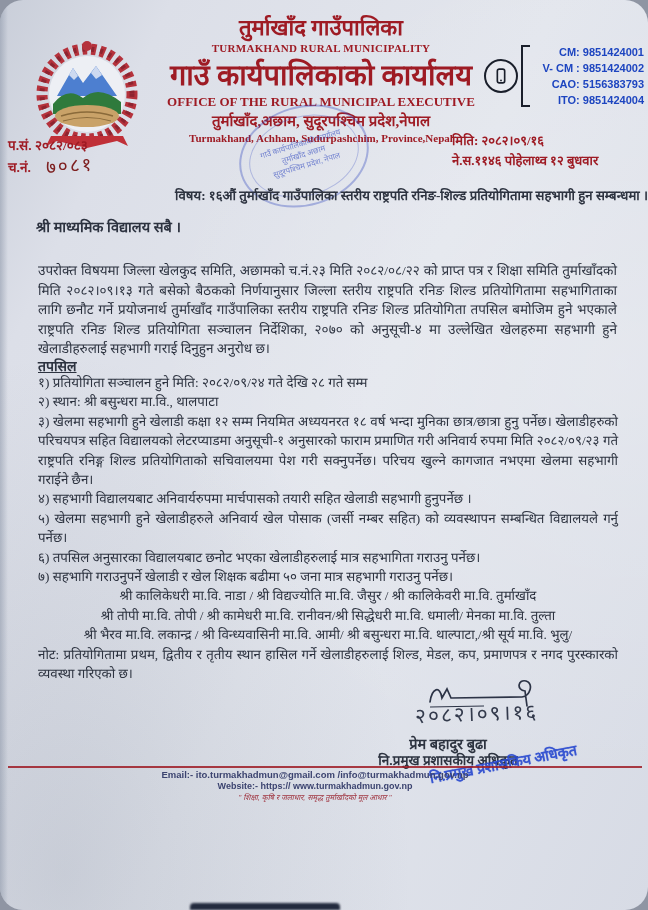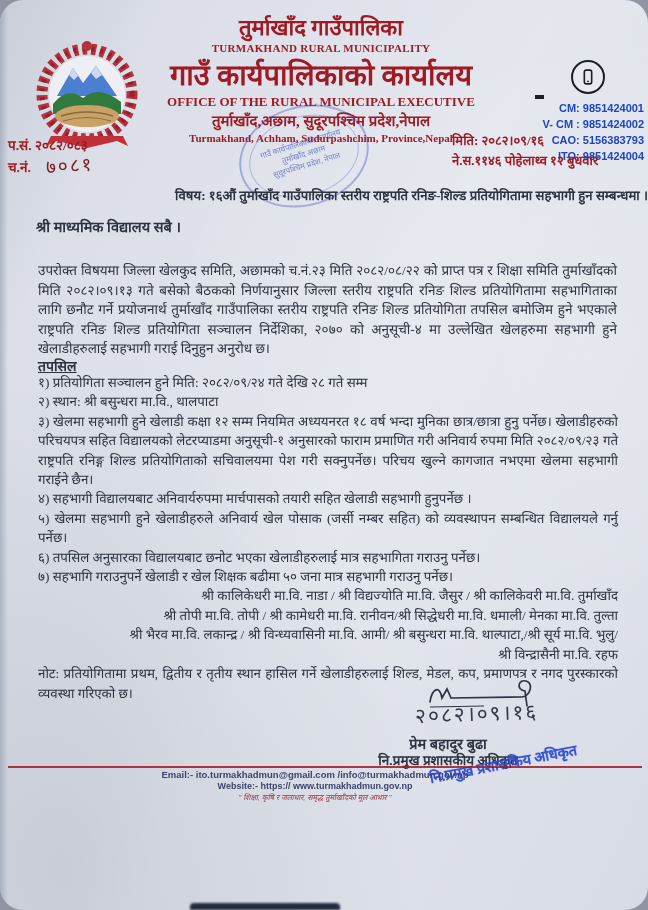--- a/index.html
+++ b/index.html
@@ -17,21 +17,21 @@
   
   .emblem{position:absolute;left:33px;top:36px;width:108px;height:124px;}
   .hdr{position:absolute;left:138px;top:14px;width:366px;text-align:center;color:#9e1b24;}
   .h-muni-np{font-size:22px;font-weight:bold;line-height:28px;}
   .h-muni-en{font-size:11px;font-weight:bold;line-height:13px;letter-spacing:.3px;}
   .h-office-np{font-size:29px;font-weight:bold;line-height:36px;margin-top:2px;}
   .h-office-en{font-size:13px;font-weight:bold;line-height:15px;margin-top:1px;}
   .h-addr-np{font-size:15px;font-weight:bold;line-height:19px;margin-top:3px;}
   .h-addr-en{font-size:11px;font-weight:bold;line-height:13px;margin-top:1px;}
 
-  .phonebox{position:absolute;right:4px;top:60px;display:flex;align-items:center;flex-direction:column;}
+  .phonebox{position:absolute;right:4px;top:44px;display:flex;align-items:center;}
   .phone-icon{width:30px;height:30px;border:2.5px solid #1a1f2b;border-radius:50%;
     display:flex;align-items:center;justify-content:center;background:rgba(255,255,255,.15);}
   .pbracket{align-self:stretch;width:7px;margin:1px 2px 1px 3px;
     border-left:2px solid #1a1f2b;border-top:2px solid #1a1f2b;border-bottom:2px solid #1a1f2b;}
   .plist{font-family:"Liberation Sans","DejaVu Sans",sans-serif;font-size:11px;font-weight:bold;
     color:#1d45c0;line-height:16px;text-align:right;min-width:112px;}
 
   .refs{position:absolute;left:8px;top:136px;color:#9e1b24;font-size:13.5px;font-weight:bold;line-height:20px;}
   .cha-no{display:inline-block;font-size:19px;color:#7e2020;font-weight:normal;
     transform:rotate(-4deg);margin-left:12px;letter-spacing:2px;}
@@ -46,21 +46,21 @@
   
   .subject{position:absolute;left:0;top:186px;width:648px;text-align:right;
     font-size:13.2px;font-weight:bold;}
   .addr1{position:absolute;left:36px;top:216px;font-size:14.5px;font-weight:bold;}
   .addr2{position:absolute;left:41px;top:239px;font-size:14.5px;font-weight:bold;}
   .bodypar{position:absolute;left:38px;top:261px;width:579px;font-size:13.5px;
     line-height:19.5px;text-align:justify;}
   .tapasil{position:absolute;left:38px;top:356px;font-size:14px;font-weight:bold;text-decoration:underline;}
   .items{position:absolute;left:38px;top:373px;width:580px;font-size:13.3px;line-height:19.4px;text-align:justify;}
   .items .item{margin:0;}
-  .items .school{margin:0;text-align:right;}
+  .items .school{margin:0;text-align:center;}
   .items .note{margin:0;}
 
   
   .sig-svg{position:absolute;left:424px;top:676px;}
   .hand-date{position:absolute;left:415px;top:699px;font-size:21px;color:#333a4c;
     letter-spacing:2px;transform:rotate(-2deg);}
   .sig-name{position:absolute;left:348px;top:733px;width:200px;text-align:center;
     font-size:14.5px;font-weight:bold;}
   .sig-title{position:absolute;left:335px;top:751px;width:226px;text-align:center;
     font-size:13.5px;font-weight:bold;}
@@ -160,21 +160,20 @@
     <div class="item">१) प्रतियोगिता सञ्चालन हुने मिति: २०८२/०९/२४ गते देखि २८ गते सम्म</div>
     <div class="item">२) स्थान: श्री बसुन्धरा मा.वि., थालपाटा</div>
     <div class="item">३) खेलमा सहभागी हुने खेलाडी कक्षा १२ सम्म नियमित अध्ययनरत १८ वर्ष भन्दा मुनिका छात्र/छात्रा हुनु पर्नेछ। खेलाडीहरुको परिचयपत्र सहित विद्यालयको लेटरप्याडमा अनुसूची-१ अनुसारको फाराम प्रमाणित गरी अनिवार्य रुपमा मिति २०८२/०९/२३ गते राष्ट्रपति रनिङ्ग शिल्ड प्रतियोगिताको सचिवालयमा पेश गरी सक्नुपर्नेछ। परिचय खुल्ने कागजात नभएमा खेलमा सहभागी गराईने छैन।</div>
     <div class="item">४) सहभागी विद्यालयबाट अनिवार्यरुपमा मार्चपासको तयारी सहित खेलाडी सहभागी हुनुपर्नेछ ।</div>
     <div class="item">५) खेलमा सहभागी हुने खेलाडीहरुले अनिवार्य खेल पोसाक (जर्सी  नम्बर सहित) को व्यवस्थापन सम्बन्धित विद्यालयले गर्नु पर्नेछ।</div>
     <div class="item">६) तपसिल अनुसारका विद्यालयबाट छनोट भएका खेलाडीहरुलाई मात्र सहभागिता गराउनु पर्नेछ।</div>
     <div class="item">७) सहभागि गराउनुपर्ने खेलाडी र खेल शिक्षक बढीमा ५० जना मात्र सहभागी गराउनु पर्नेछ।</div>
     <div class="school">श्री कालिकेधरी मा.वि. नाडा / श्री विद्यज्योति मा.वि. जैसुर / श्री कालिकेवरी मा.वि. तुर्माखाँद</div>
     <div class="school">श्री तोपी मा.वि. तोपी / श्री कामेधरी मा.वि. रानीवन/श्री सिद्धेधरी मा.वि. धमाली/ मेनका मा.वि. तुल्ता</div>
     <div class="school">श्री भैरव मा.वि. लकान्द्र / श्री विन्ध्यवासिनी मा.वि. आमी/ श्री बसुन्धरा मा.वि. थाल्पाटा,/श्री सूर्य मा.वि. भुलु/</div>
-    <div class="school">श्री विन्द्रासैनी मा.वि. रहफ</div>
     <div class="note">नोट: प्रतियोगितामा प्रथम, द्वितीय र तृतीय स्थान हासिल गर्ने खेलाडीहरुलाई शिल्ड, मेडल, कप, प्रमाणपत्र र नगद पुरस्कारको व्यवस्था गरिएको छ।</div>
   </div>
 
   <svg class="sig-svg" width="125" height="34" viewBox="0 0 125 34">
     <path d="M6,26 C8,12 16,9 18,22 L23,13 L27,22 L98,21 C106,20 110,8 102,5 C94,3 92,14 101,15 L103,30" fill="none" stroke="#2c3346" stroke-width="1.7" stroke-linecap="round"></path>
     <path d="M6,31 L60,30" fill="none" stroke="#2c3346" stroke-width="1.2"></path>
   </svg>
   <div class="hand-date">२०८२।०९।१६</div>
   <div class="sig-name">प्रेम बहादुर बुढा</div>
   <div class="sig-title">नि.प्रमुख प्रशासकीय अधिकृत</div>

